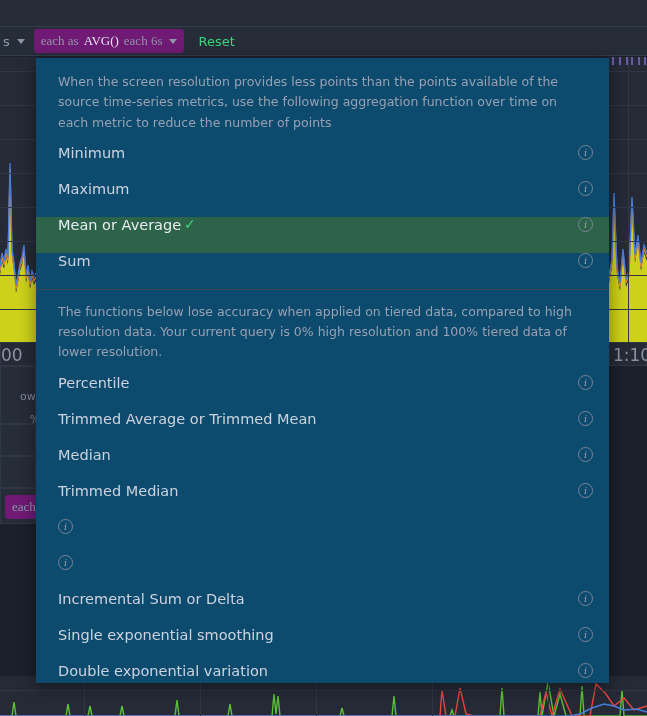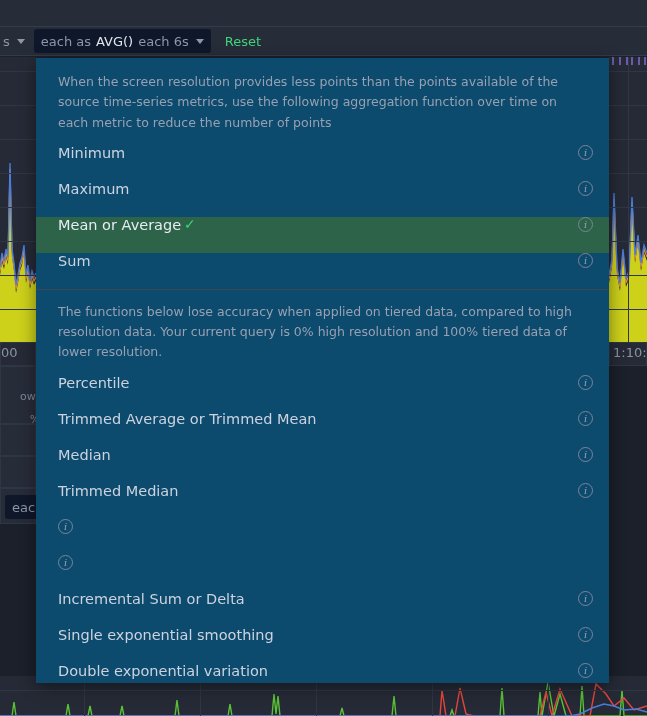--- a/index.html
+++ b/index.html
@@ -46,21 +46,22 @@
     align-items: center;
     gap: 5px;
     height: 24px;
     padding: 0 7px;
     border-radius: 3px;
     font-size: 13px;
     color: #8e97a6;
     white-space: nowrap;
   }
   .tb-chip.active {
-    background: #0f172a;
+    background: #701a75;
+    font-family: Liberation Serif, serif;
   }
   .tb-chip .val {
     color: #e3e7ee;
   }
   .caret {
     width: 0;
     height: 0;
     border-left: 4px solid transparent;
     border-right: 4px solid transparent;
     border-top: 5px solid #8e97a6;
@@ -88,21 +89,21 @@
   }
   .grid-h {
     position: absolute;
     left: 0;
     right: 0;
     height: 1px;
     background: #2f3644;
   }
   .axis-label {
     position: absolute;
-    font-size: 13px;
+    font-size: 17px;
     color: #8b93a2;
   }
   .metric-lbl {
     position: absolute;
     font-size: 11px;
     color: #7f8898;
   }
   .metric-val {
     position: absolute;
     font-size: 17px;

